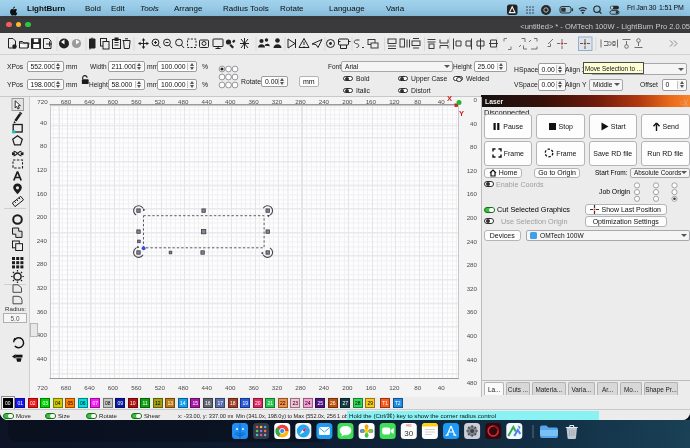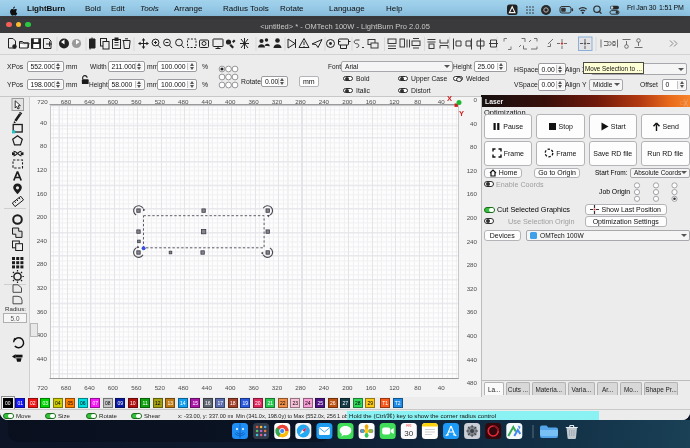--- a/index.html
+++ b/index.html
@@ -4,21 +4,21 @@
 html,body{width:690px;height:448px;overflow:hidden;}
 #scr{position:relative;width:690px;height:448px;background:#10203a;overflow:hidden;}
 .abs{position:absolute;}
 
 #menubar{position:absolute;left:0;top:0;width:690px;height:19px;background:linear-gradient(#a2d2ec 0,#8fc6e6 16px,#3d3d3f 16px);color:#0d0d0d;font-size:8px;}
 #menubar .mi{position:absolute;top:4px;}
 
 #win{position:absolute;left:0;top:19px;width:690px;height:401px;background:#ececec;border-radius:0 0 8px 8px;overflow:hidden;box-shadow:0 10px 22px rgba(0,0,0,0.65);}
 #titlebar{position:absolute;left:0;top:0;width:690px;height:14px;background:#3a3a3c;}
 #titlebar .dot{position:absolute;top:2.8px;width:5.5px;height:5.5px;border-radius:50%;}
-#title{position:absolute;top:2.5px;width:100%;text-align:center;color:#c9c9c9;font-size:7.5px;}
+#title{position:absolute;top:2.5px;width:100%;text-align:right;color:#c9c9c9;font-size:7.5px;}
 #tb1{position:absolute;left:0;top:14px;width:690px;height:22px;background:#ececec;border-bottom:1px solid #d2d2d2;}
 #tb1 svg [stroke-width]{stroke-width:1px;}
 #tb2{position:absolute;left:0;top:36px;width:690px;height:42px;background:#ececec;border-bottom:1px solid #c8c8c8;font-size:6.8px;color:#1a1a1a;}
 .lbl{position:absolute;white-space:nowrap;}
 .inp{position:absolute;background:#fff;border:1px solid #9c9ca0;border-radius:2px;font-size:6.8px;color:#111;padding-left:3px;display:flex;align-items:center;}
 .spin{position:absolute;right:1px;top:1px;bottom:1px;width:8px;border-left:1px solid #c4c4c6;background:#f4f4f5;display:flex;flex-direction:column;align-items:center;justify-content:center;color:#444;}
 .spin:before{content:"";border-left:2.5px solid transparent;border-right:2.5px solid transparent;border-bottom:3px solid #555;margin-bottom:1px;}
 .spin:after{content:"";border-left:2.5px solid transparent;border-right:2.5px solid transparent;border-top:3px solid #555;}
 .combo{position:absolute;background:#f5f5f5;border:1px solid #a8a8ac;border-radius:2px;font-size:6.6px;color:#111;display:flex;align-items:center;padding-left:3px;overflow:hidden;white-space:nowrap;}
 .combo .arr{position:absolute;right:2px;top:50%;margin-top:-1.5px;border-left:3px solid transparent;border-right:3px solid transparent;border-top:3.5px solid #555;}
@@ -62,21 +62,21 @@
         <path fill="#111" d="M5.6 3.1c.5-.7 1.4-1.2 2.2-1.2.1.9-.3 1.8-.8 2.4-.5.7-1.4 1.2-2.2 1.1-.1-.8.3-1.7.8-2.3zM8.9 6c-1.2-.1-2.2.7-2.8.7-.6 0-1.5-.7-2.4-.7C2.5 6 1.3 6.7.7 7.8c-1.2 2.1-.3 5.2.9 6.9.6.8 1.3 1.7 2.2 1.7.9 0 1.2-.6 2.3-.6 1.1 0 1.4.6 2.3.6.9 0 1.5-.8 2.1-1.7.7-1 .9-1.9 1-2-.1 0-1.9-.7-1.9-2.9 0-1.8 1.5-2.6 1.5-2.7-.8-1.2-2.1-1.3-2.2-1.1z" transform="scale(0.78)"></path>
       </svg>
     <div class="mi" style="left:27px;font-weight:bold;">LightBurn</div>
     <div class="mi" style="left:85px;">Bold</div>
     <div class="mi" style="left:111px;">Edit</div>
     <div class="mi" style="left:140px;font-style:italic;">Tools</div>
     <div class="mi" style="left:174px;">Arrange</div>
     <div class="mi" style="left:223px;">Radius Tools</div>
     <div class="mi" style="left:280px;">Rotate</div>
     <div class="mi" style="left:329px;">Language</div>
-    <div class="mi" style="left:386px;">Help</div>
+    <div class="mi" style="left:386px;">Varia</div>
     <svg class="abs" style="left:507px;top:4px;" width="115" height="12" viewBox="0 0 115 12">
       <rect x="0" y="0.5" width="10.5" height="10.5" rx="2.5" fill="#222"></rect>
         <path d="M5.2 2.8 L8 8.6 L2.4 8.6 Z" fill="none" stroke="#fff" stroke-width="1.1"></path>
       <g fill="#333">
           <circle cx="20" cy="3" r="0.8"></circle>
           <circle cx="23" cy="3" r="0.8"></circle>
           <circle cx="26" cy="3" r="0.8"></circle>
           <circle cx="20" cy="6" r="0.8"></circle>
           <circle cx="23" cy="6" r="0.8"></circle>
           <circle cx="26" cy="6" r="0.8"></circle>
@@ -460,21 +460,21 @@
         <circle cx="429" cy="7.5" r="2.5" fill="#1fb832"></circle>
 
       </svg>
       <div class="abs" style="left:0px;top:226px;width:8px;height:14px;background:#e8e8e8;border:1px solid #b8b8b8;"></div>
     </div>
     <div id="laser">
       <div class="abs" style="left:0;top:0;width:209px;height:9.5px;background:linear-gradient(90deg,#161010 0%,#38100a 30%,#701a0b 55%,#b03810 75%,#e96a1a 90%,#f8842b 100%);">
         <span class="abs" style="left:3px;top:1px;font-size:6.8px;font-weight:bold;color:#f2f2f2;">Laser</span>
         <span class="abs" style="right:3px;top:1.5px;font-size:6px;color:#e8b08a;">□╳</span>
       </div>
-      <div class="abs" style="left:2px;top:10.5px;font-size:7.5px;color:#111;">Optimization</div>
+      <div class="abs" style="left:2px;top:10.5px;font-size:7.5px;color:#111;">Disconnected</div>
       <div class="btn" style="left:1.5px;top:17px;width:48.5px;height:25px;"><svg width="9" height="9" viewBox="0 0 9 9" style="margin-right:2px">
             <path d="M1.5 1h2.2v7H1.5zM5.2 1h2.2v7H5.2z" fill="#111"></path>
           </svg>Pause</div>
       <div class="btn" style="left:54px;top:17px;width:48.5px;height:25px;"><svg width="9" height="9" viewBox="0 0 9 9" style="margin-right:2px">
             <rect x="1" y="1" width="7" height="7" fill="#111"></rect>
           </svg>Stop</div>
       <div class="btn" style="left:106.5px;top:17px;width:48.5px;height:25px;"><svg width="9" height="9" viewBox="0 0 9 9" style="margin-right:2px">
             <path d="M1.5 0.5l7 4-7 4z" fill="#111"></path>
           </svg>Start</div>
       <div class="btn" style="left:159px;top:17px;width:48.5px;height:25px;"><svg width="9" height="10" viewBox="0 0 9 10" style="margin-right:2px">
@@ -511,21 +511,21 @@
         </g>
           <circle cx="41.5" cy="16.8" r="1.3" fill="#333"></circle>
       </svg>
       <span class="gtgl" style="left:2px;top:109.6px;"></span>
         <div class="lbl" style="left:15px;top:108.3px;font-size:7.3px;">Cut Selected Graphics</div>
       <div class="btn" style="left:102.5px;top:107px;width:82.5px;height:11px;"><svg width="9" height="9" viewBox="0 0 9 9" style="margin-right:2px">
             <path d="M4.5 0v3M4.5 6v3M0 4.5h3M6 4.5h3" stroke="#333" stroke-width="1.2"></path>
             <rect x="3.6" y="3.6" width="1.8" height="1.8" fill="#c33"></rect>
           </svg>Show Last Position</div>
       <span class="tgl" style="left:2px;top:121px;"></span>
-        <div class="lbl" style="left:26px;top:119.6px;color:#9e9e9e;font-size:7.3px;">Use Selection Origin</div>
+        <div class="lbl" style="left:19px;top:119.6px;color:#9e9e9e;font-size:7.3px;">Use Selection Origin</div>
       <div class="btn" style="left:102.5px;top:119.3px;width:82.5px;height:11px;">Optimization Settings</div>
       <div class="btn" style="left:2px;top:132.5px;width:36.5px;height:11px;">Devices</div>
       <div class="combo" style="left:44px;top:132.5px;width:164px;height:11px;"><span style="display:inline-block;width:7px;height:7px;background:#3da0e8;border-radius:1.5px;margin-right:3px;"></span>OMTech 100W<span class="arr"></span></div>
       <div id="rtabs">
           <div class="rtab" style="left:1.8px;width:20.6px;background:#fafafa;">La...</div>
           <div class="rtab" style="left:24.2px;width:23.6px;">Cuts ...</div>
           <div class="rtab" style="left:49.6px;width:34.4px;">Materia...</div>
           <div class="rtab" style="left:85.8px;width:27.2px;">Varia...</div>
           <div class="rtab" style="left:114.8px;width:21.7px;">Ar...</div>
           <div class="rtab" style="left:138.3px;width:21.7px;">Mo...</div>

